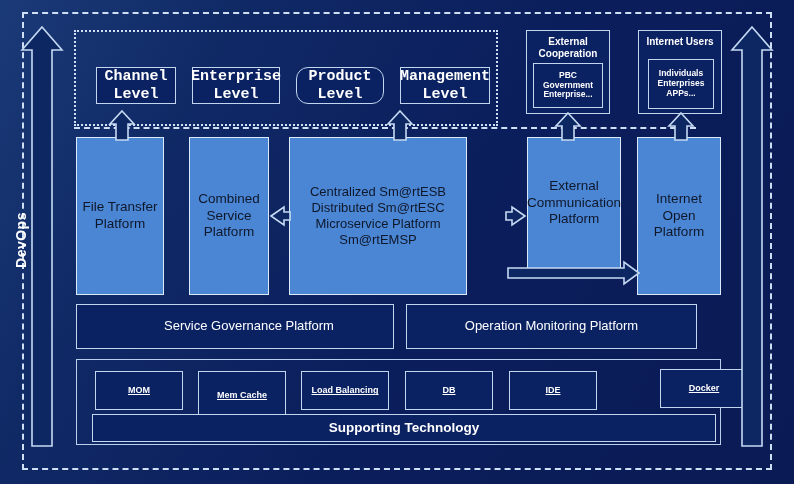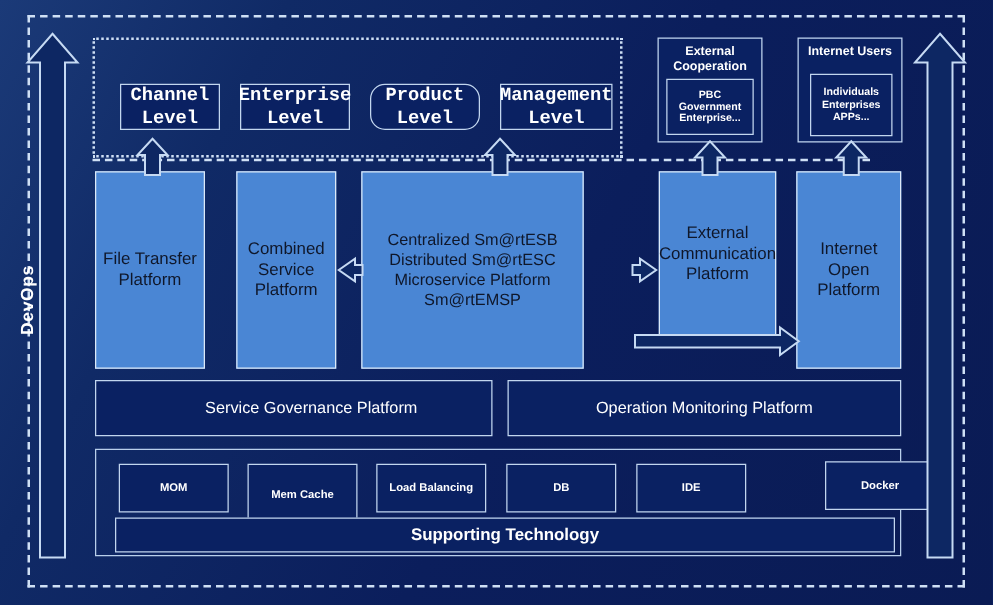--- a/index.html
+++ b/index.html
@@ -58,21 +58,21 @@
     background: transparent;
     border: 1.5px solid #b9cfeb;
   }
 
   .lvl { font-size: 15px; font-family: Liberation Mono, monospace; }
   .ext-title { font-size: 10px; }
   .ext-inner { font-size: 8.5px; font-weight: bold; }
   .plat-lbl { font-size: 13.5px; }
   .plat-lbl-c { font-size: 13px; }
   .gov-lbl { font-size: 13px; font-weight: normal; }
-  .tech-lbl { font-size: 9px; }
+  .tech-lbl { font-size: 9px; text-decoration: underline; }
   .support-lbl { font-size: 13.5px; }
 
   
   .side-label {
     position: absolute;
     color: #ffffff;
     font-weight: bold;
     font-size: 14px;
     letter-spacing: .5px;
     white-space: nowrap;
@@ -139,21 +139,21 @@
     <span>External Communication Platform</span>
   </div>
 
   <div class="blue-box plat-lbl" style="left:637px; top:137px; width:84px;  height:158px; padding:4px;">
     <span>Internet Open Platform</span>
   </div>
 
   <div class="dark-box gov-lbl" style="left:76px;  top:304px; width:318px; height:45px;padding-left:28px;">
     <span>Service Governance Platform</span>
   </div>
-  <div class="dark-box gov-lbl" style="left:406px; top:304px; width:315px; height:45px;">
+  <div class="dark-box gov-lbl" style="left:406px; top:304px; width:291px; height:45px;">
     <span>Operation Monitoring Platform</span>
   </div>
 
   <div class="plain-box" style="left:76px; top:359px; width:645px; height:86px;"></div>
 
   <div class="dark-box tech-lbl" style="left:95px;  top:371px; width:88px; height:39px;">
     <span>MOM</span>
   </div>
   <div class="dark-box tech-lbl" style="left:198px; top:371px; width:88px; height:49px;">
     <span>Mem Cache</span>

